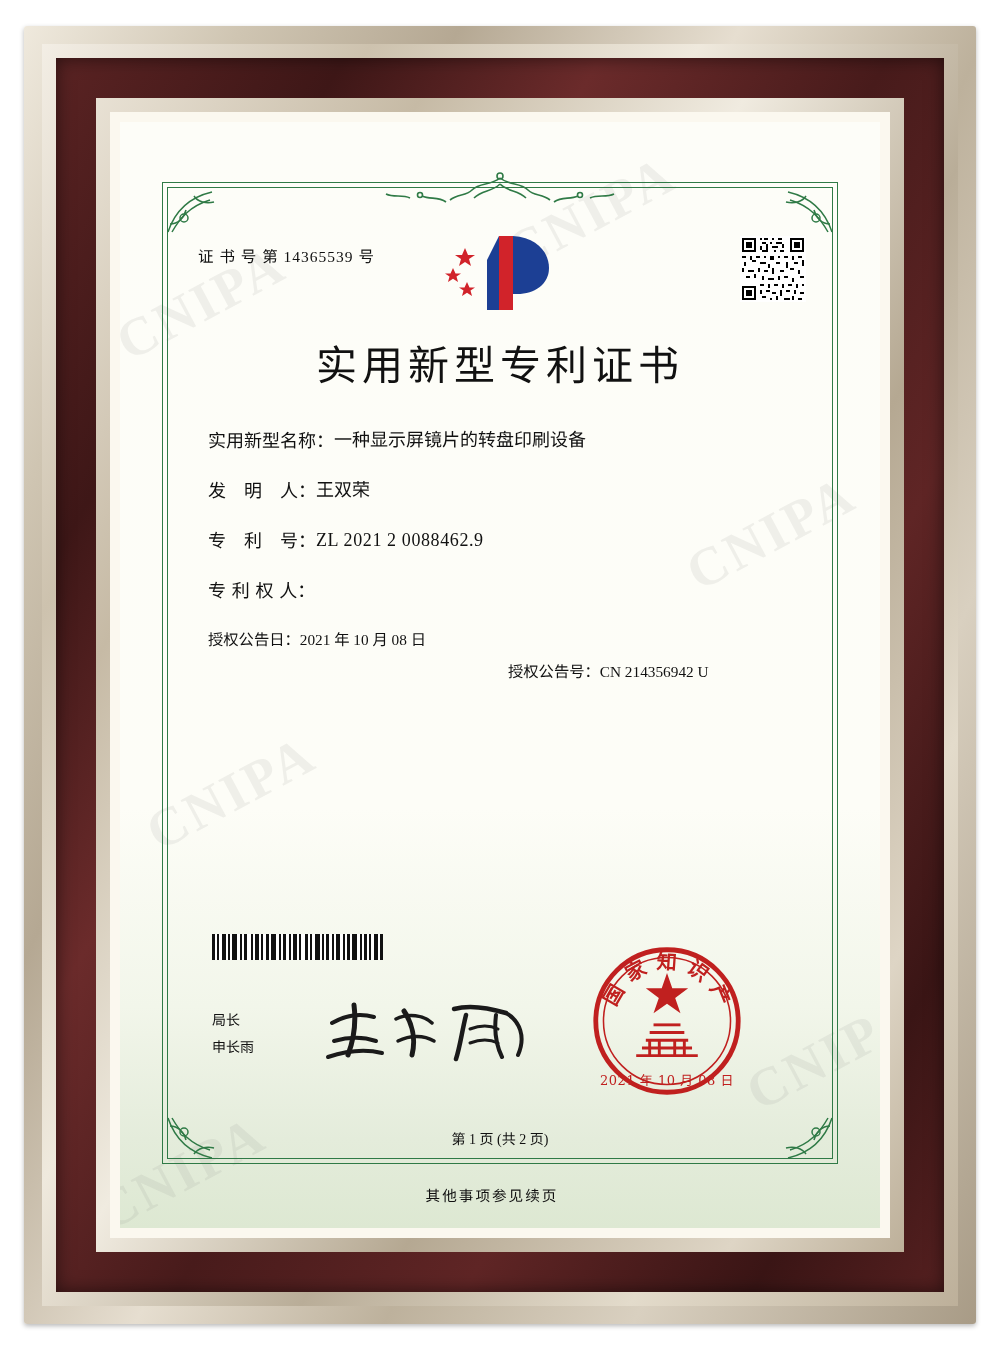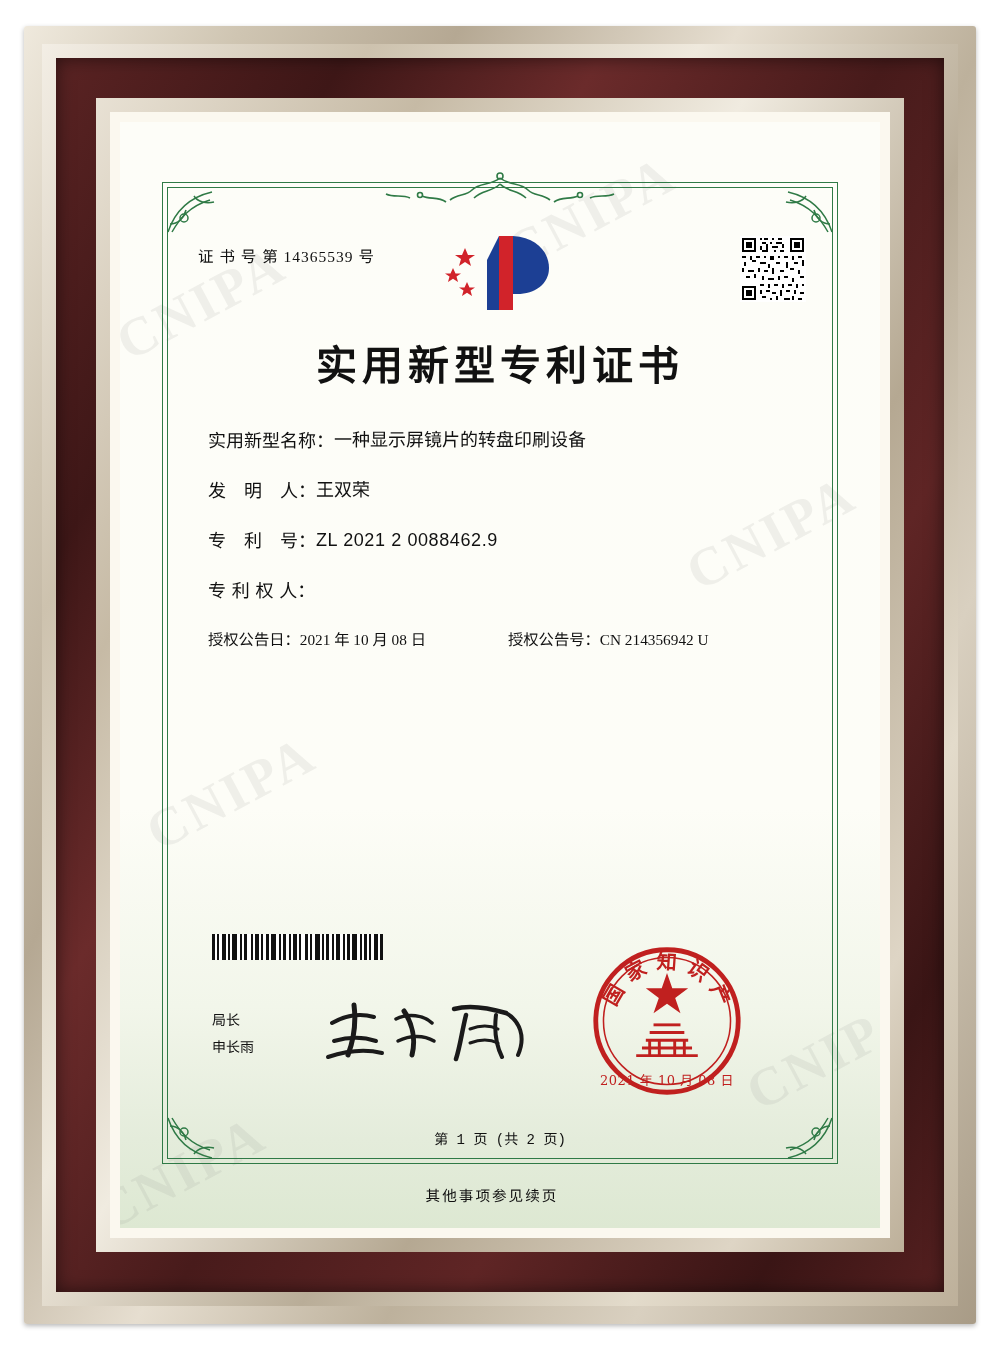--- a/index.html
+++ b/index.html
@@ -157,21 +157,21 @@
   }
 
   
   .doc-title {
     position: absolute;
     left: 0;
     right: 0;
     top: 210px;
     text-align: center;
     font-size: 41px;
-    font-weight: bold;
+    font-weight: normal;
     letter-spacing: 5px;
     color: #111;
     font-family: "DejaVu Serif", "Liberation Serif", serif;
   }
 
   
   .fields {
     position: absolute;
     left: 88px;
     top: 305px;
@@ -185,33 +185,33 @@
     color: #111;
     line-height: 1.5;
   }
   .field-label {
     white-space: pre;
     flex: 0 0 auto;
     font-family: "DejaVu Serif", "Liberation Serif", serif;
   }
   .field-value {
     flex: 1 1 auto;
-    font-family: Liberation Sans, sans-serif;
+    font-family: Liberation Serif, serif;
   }
   .field-value.mono-ish { letter-spacing: 0.6px; }
 
   .grant-row {
     display: flex;
     align-items: flex-start;
     font-size: 15.3px;
     color: #111;
     margin-top: 4px;
   }
   .grant-left { flex: 0 0 300px; }
-  .grant-right { flex: 1 1 auto; }
+  .grant-right { flex: 1 1 auto; margin-top: 32px; }
 
   
   .paras {
     position: absolute;
     left: 88px;
     top: 652px;
     width: 600px;
     font-size: 14.6px;
     line-height: 2.0;
     color: #111;
@@ -275,21 +275,21 @@
   }
 
   
   .page-no {
     position: absolute;
     left: 0; right: 0;
     top: 1006px;
     text-align: center;
     font-size: 14px;
     color: #111;
-    font-family: Liberation Mono, monospace;
+    font-family: Liberation Serif, serif;
   }
   .footer-note {
     position: absolute;
     left: 0; right: 16px;
     top: 1062px;
     text-align: center;
     font-size: 14.6px;
     letter-spacing: 2px;
     color: #111;
     font-family: "DejaVu Serif", "Liberation Serif", serif;

